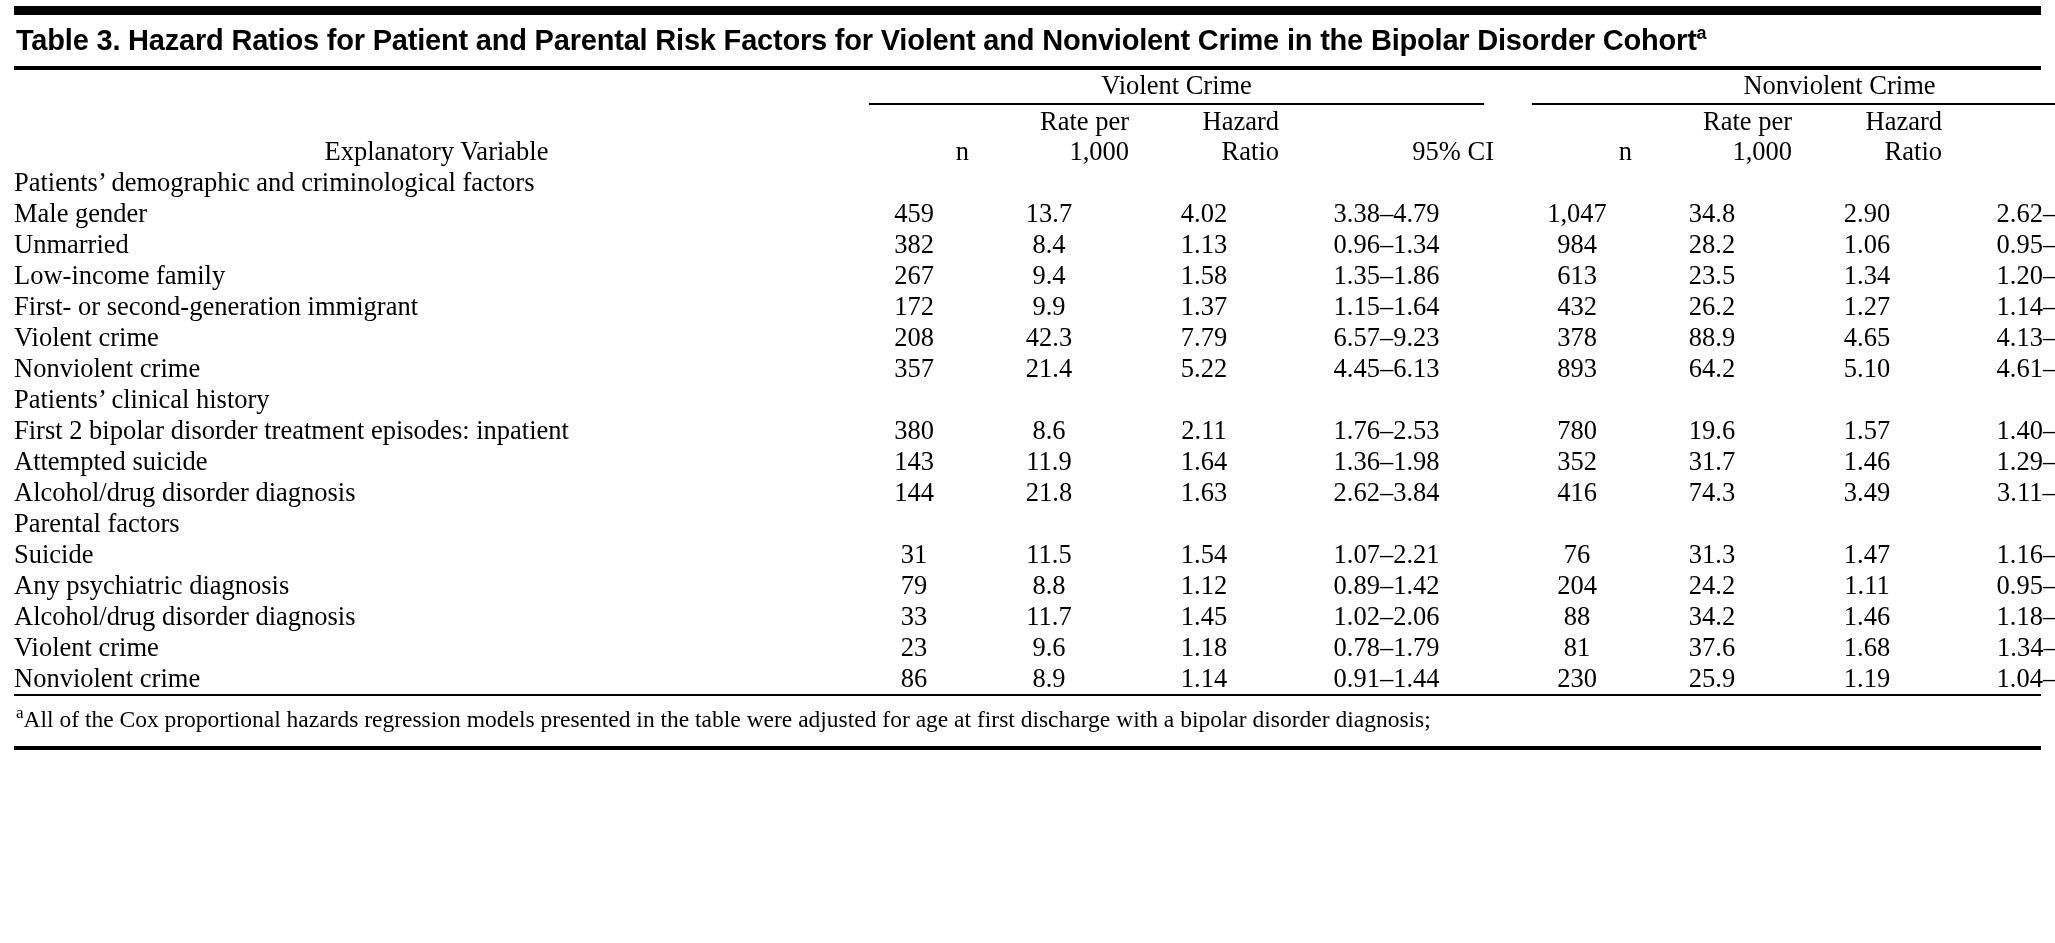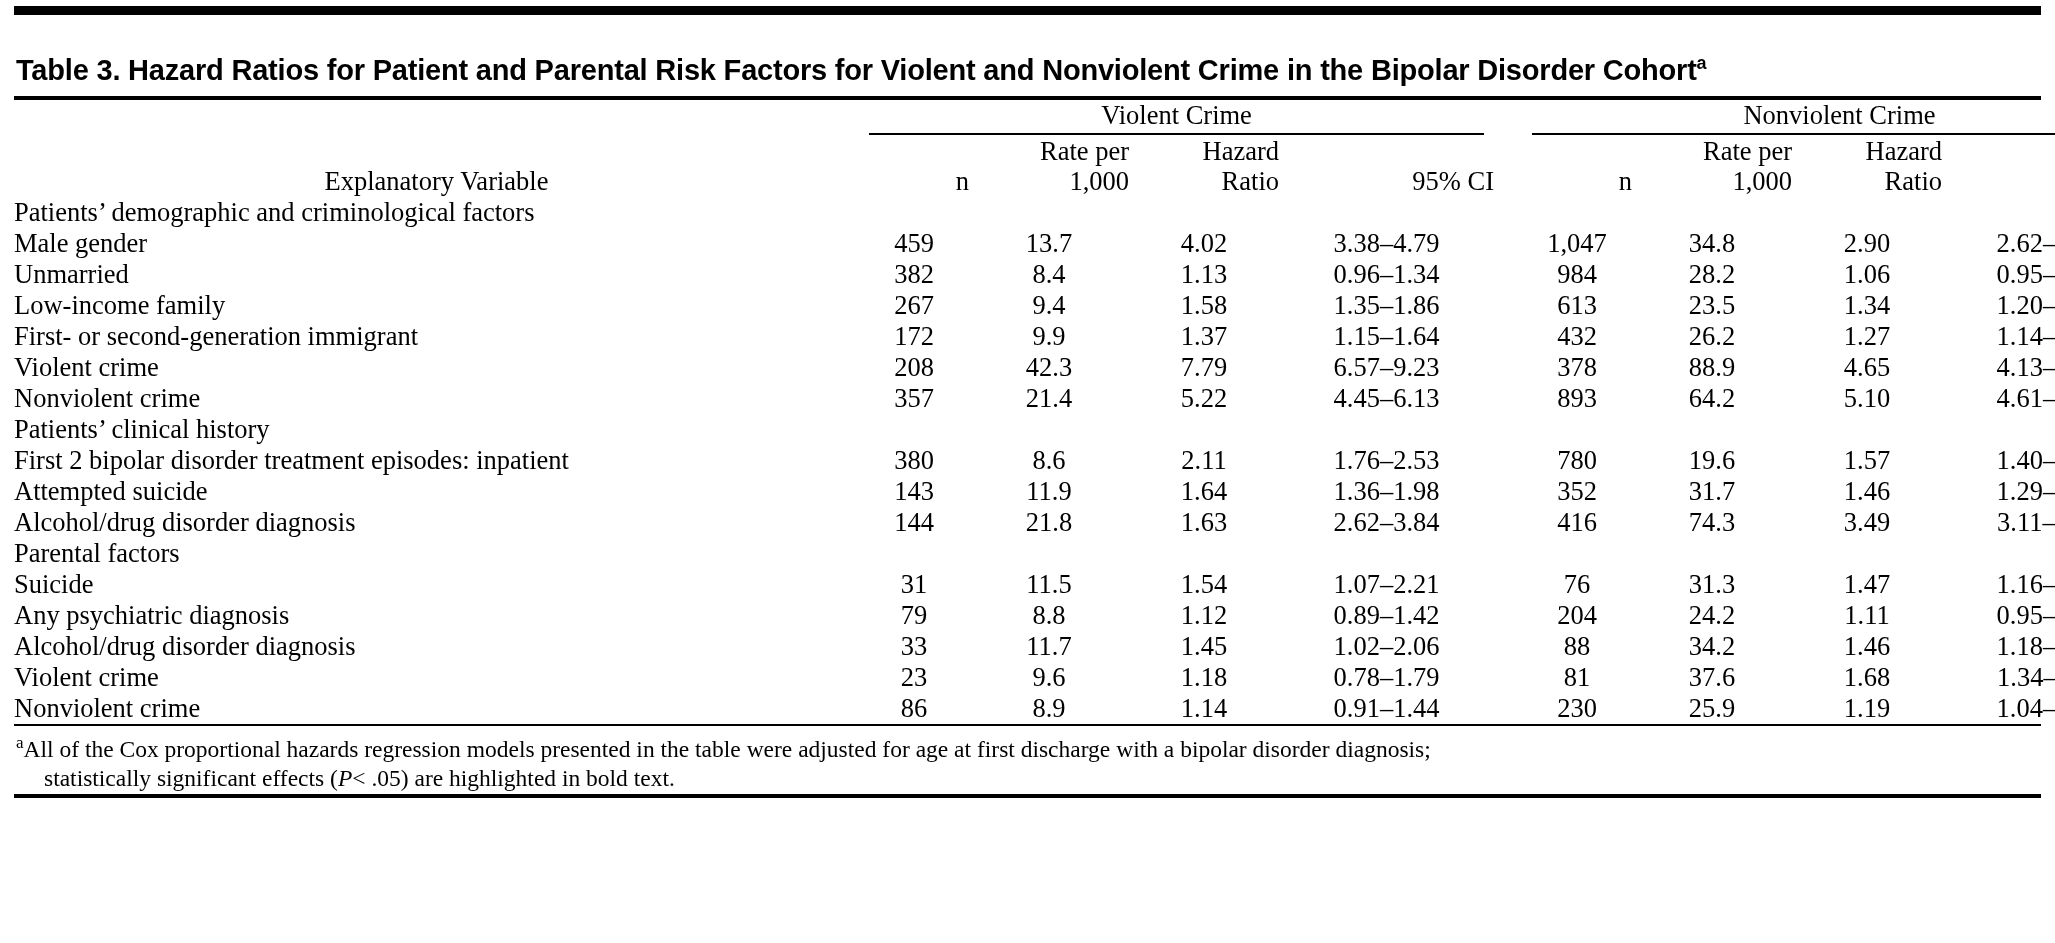--- a/index.html
+++ b/index.html
@@ -41,21 +41,20 @@
     background: #000;
   }
 
   .title {
     font-family: "Liberation Sans", sans-serif;
     font-weight: bold;
     font-size: 29px;
     line-height: 1.25;
     padding: 7px 0 8px 2px;
     letter-spacing: -0.2px;
-    margin-top: 30px;
   }
   .title sup { font-size: 18px; vertical-align: super; }
 
   table.main {
     width: 100%;
     border-collapse: collapse;
     font-size: 26.5px;
     table-layout: fixed;
   }
 
@@ -101,21 +100,21 @@
     line-height: 1.17;
   }
   .num { text-align: center; }
   .bold { font-weight: bold; }
   .section-label { text-align: left; padding-left: 2px; }
   .indent { padding-left: 40px; }
 
   .footnote {
     font-size: 23.5px;
     line-height: 1.26;
-    padding: 6px 0 0 2px;
+    padding: 6px 0 12px 2px;
   }
   .footnote sup { font-size: 17px; vertical-align: super; }
   .footnote .ind { display: block; padding-left: 28px; }
   .footnote i { font-style: italic; }
 </style>
 </head>
 <body>
 
 <div class="page">
 
@@ -361,18 +360,17 @@
           <td class="num bold">1.19</td>
           <td class="num bold">1.04–1.37</td>
         </tr>
       </tbody>
   </table>
 
   <div class="rule-thin"></div>
 
   <div class="footnote">
     <sup>a</sup><span>All of the Cox proportional hazards regression models presented in the table were adjusted for age at first discharge with a bipolar disorder diagnosis;</span>
-    <span class="ind"><span>statistically significant effects (</span><i>P</i><span>&lt; .05) are highlighted in bold text.</span></span>
   </div>
 
   <div class="rule-foot"></div>
 
 </div>
 
 </body></html>

